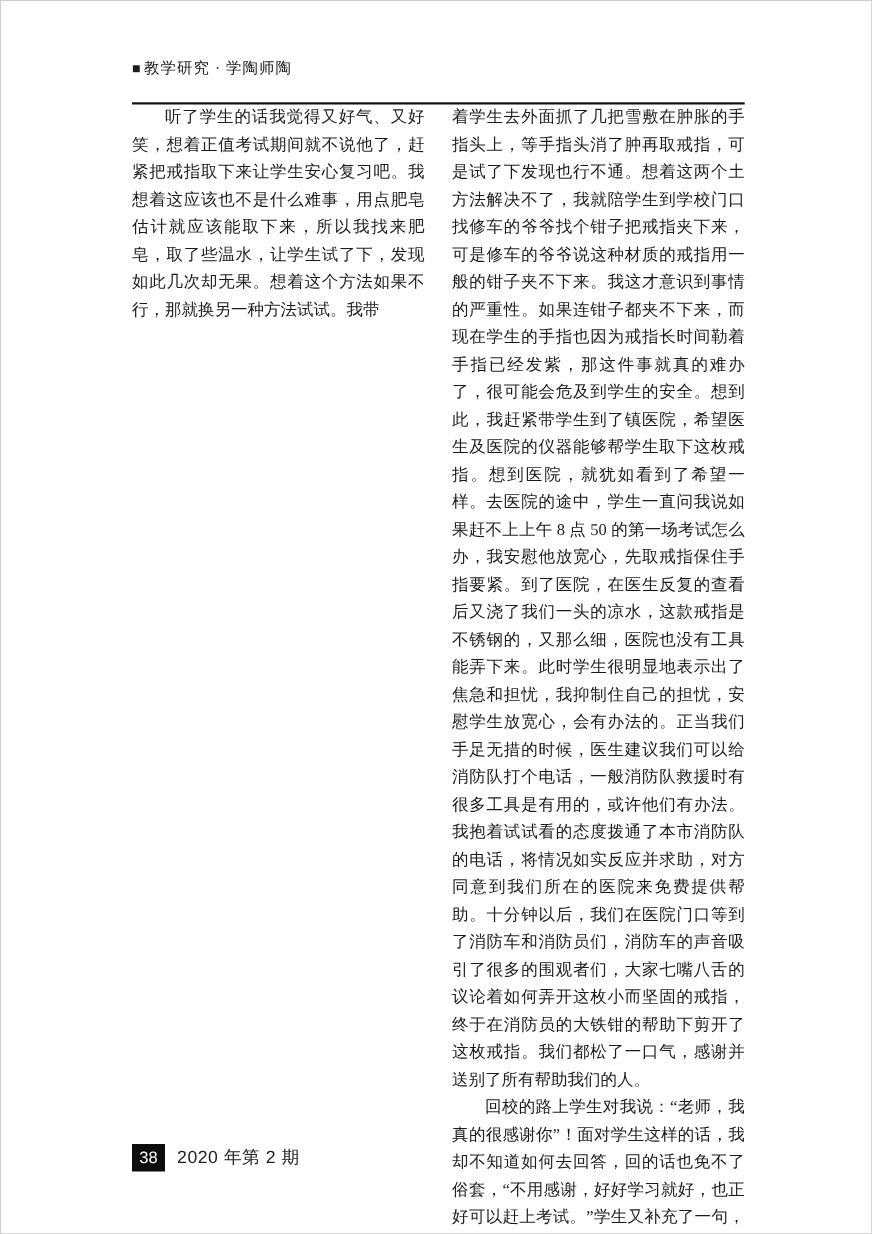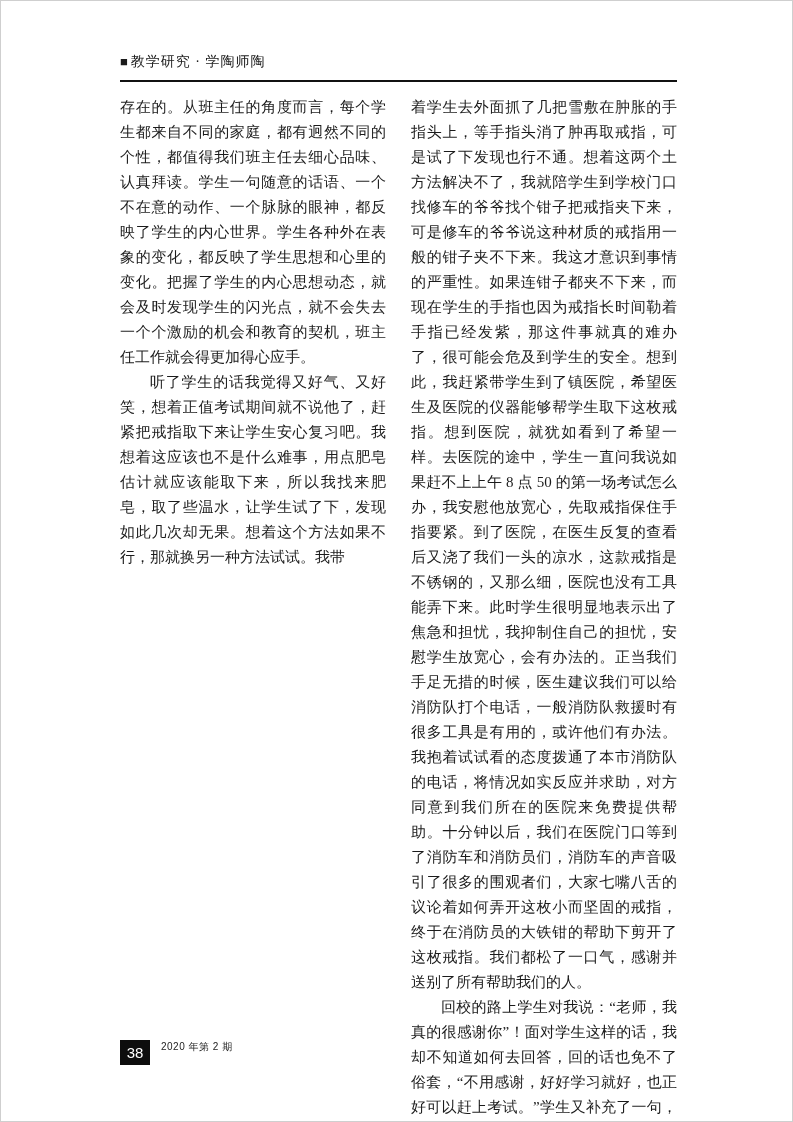--- a/index.html
+++ b/index.html
@@ -11,21 +11,21 @@
     box-sizing:border-box;
     font-family:"Liberation Serif","DejaVu Serif",serif;
     color:#1b1b1b;
     overflow:hidden;
   }
   .header {
     position:absolute;
     left:119px; top:52px;
     width:557px;
     border-bottom:2px solid #111;
-    padding-bottom:9px;
+    padding-bottom:22px;
     font-size:14px;
     letter-spacing:1px;
     white-space:nowrap;
   }
   .header .bullet { font-size:13px; margin-right:2px; }
   .columns {
     position:absolute;
     left:119px; top:94px;
     width:557px;
     display:flex;
@@ -37,44 +37,44 @@
     line-height:25px;
     text-align:justify;
     text-justify:inter-character;
   }
   .column p { margin:0; }
   .column p.indent { text-indent:2em; }
   .footer {
     position:absolute;
     left:119px; top:1039px;
     display:flex;
+    align-items:center;
     gap:11px;
     font-family:"Liberation Sans","DejaVu Sans",sans-serif;
   }
   .page-badge {
     background:#0d0d0d;
     color:#ffffff;
     min-width:30px; height:25px;
     display:flex; align-items:center; justify-content:center;
     font-size:15px;
   }
-  .issue { font-size:10px; color:#222; letter-spacing:0.5px; }
+  .issue { font-size:16px; color:#222; letter-spacing:0.5px; }
 </style>
 </head>
 <body>
 
 <div class="page">
 
   <div class="header">
     <span class="bullet">■</span><span>教学研究 · 学陶师陶</span>
   </div>
 
   <div class="columns">
     <div class="column">
-      <p>存在的。从班主任的角度而言，每个学生都来自不同的家庭，都有迥然不同的个性，都值得我们班主任去细心品味、认真拜读。学生一句随意的话语、一个不在意的动作、一个脉脉的眼神，都反映了学生的内心世界。学生各种外在表象的变化，都反映了学生思想和心里的变化。把握了学生的内心思想动态，就会及时发现学生的闪光点，就不会失去一个个激励的机会和教育的契机，班主任工作就会得更加得心应手。</p>
       <p class="indent">听了学生的话我觉得又好气、又好笑，想着正值考试期间就不说他了，赶紧把戒指取下来让学生安心复习吧。我想着这应该也不是什么难事，用点肥皂估计就应该能取下来，所以我找来肥皂，取了些温水，让学生试了下，发现如此几次却无果。想着这个方法如果不行，那就换另一种方法试试。我带</p>
     </div>
     <div class="column">
       <p>着学生去外面抓了几把雪敷在肿胀的手指头上，等手指头消了肿再取戒指，可是试了下发现也行不通。想着这两个土方法解决不了，我就陪学生到学校门口找修车的爷爷找个钳子把戒指夹下来，可是修车的爷爷说这种材质的戒指用一般的钳子夹不下来。我这才意识到事情的严重性。如果连钳子都夹不下来，而现在学生的手指也因为戒指长时间勒着手指已经发紫，那这件事就真的难办了，很可能会危及到学生的安全。想到此，我赶紧带学生到了镇医院，希望医生及医院的仪器能够帮学生取下这枚戒指。想到医院，就犹如看到了希望一样。去医院的途中，学生一直问我说如果赶不上上午 8 点 50 的第一场考试怎么办，我安慰他放宽心，先取戒指保住手指要紧。到了医院，在医生反复的查看后又浇了我们一头的凉水，这款戒指是不锈钢的，又那么细，医院也没有工具能弄下来。此时学生很明显地表示出了焦急和担忧，我抑制住自己的担忧，安慰学生放宽心，会有办法的。正当我们手足无措的时候，医生建议我们可以给消防队打个电话，一般消防队救援时有很多工具是有用的，或许他们有办法。我抱着试试看的态度拨通了本市消防队的电话，将情况如实反应并求助，对方同意到我们所在的医院来免费提供帮助。十分钟以后，我们在医院门口等到了消防车和消防员们，消防车的声音吸引了很多的围观者们，大家七嘴八舌的议论着如何弄开这枚小而坚固的戒指，终于在消防员的大铁钳的帮助下剪开了这枚戒指。我们都松了一口气，感谢并送别了所有帮助我们的人。</p>
       <p class="indent">回校的路上学生对我说：“老师，我真的很感谢你”！面对学生这样的话，我却不知道如何去回答，回的话也免不了俗套，“不用感谢，好好学习就好，也正好可以赶上考试。”学生又补充了一句，说这份感谢会一直放在心里。我笑了笑，可能是我的不责怪</p>
     </div>
   </div>
 
   <div class="footer">
     <span class="page-badge">38</span>

